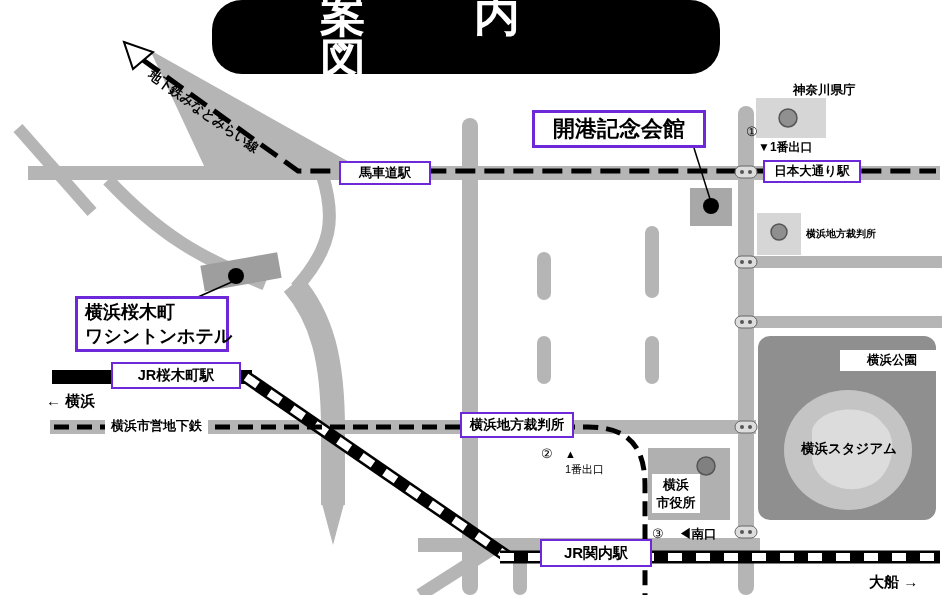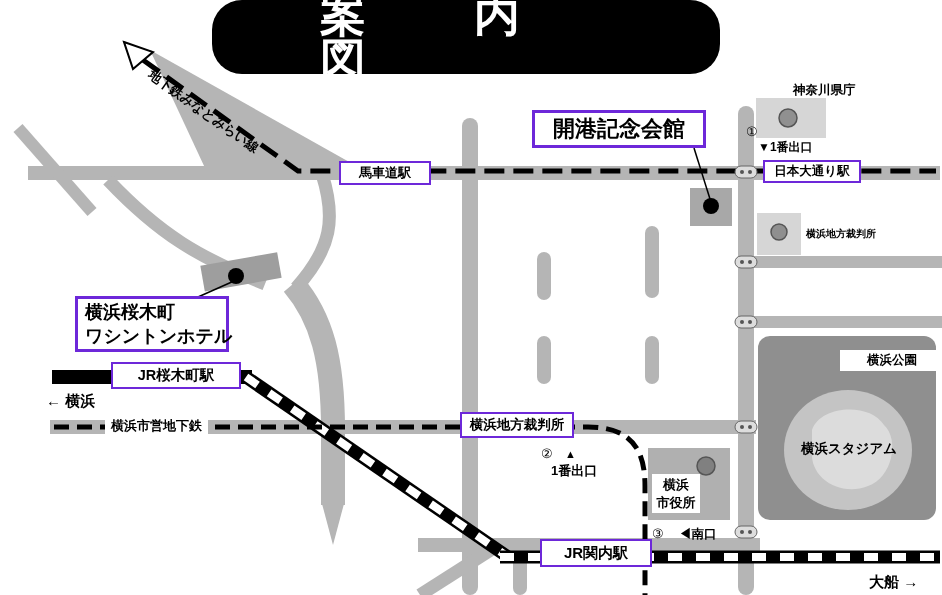--- a/index.html
+++ b/index.html
@@ -165,21 +165,21 @@
 
   <div class="lbl white-bg" style="left:105px;top:416px;font-size:13px;">横浜市営地下鉄</div>
 
   <div class="lbl boxed" style="left:460px;top:412px;width:114px;height:26px;font-size:13.5px;">横浜地方裁判所</div>
 
   <div class="lbl" style="left:541px;top:444px;">
     <div>
       <span style="font-size:13px;">②</span>
       <span style="font-size:11px;margin-left:8px;">▲</span>
     </div>
-    <div style="font-size:13px;font-weight:700;margin-left:10px;">1番出口</div>
+    <div style="font-size:11px;font-weight:400;margin-left:24px;">1番出口</div>
   </div>
 
   <div class="lbl two-line" style="left:652px;top:474px;width:48px;background:#fff;font-size:13px;font-weight:bold;text-align:center;line-height:1.35;padding:2px 0;">
     <span>横浜</span>
     <span>市役所</span>
   </div>
 
   <div class="lbl" style="left:840px;top:350px;width:104px;background:#fff;font-size:12.5px;font-weight:bold;text-align:center;padding:2px 0;">横浜公園</div>
 
   <div class="lbl" style="left:789px;top:440px;width:120px;font-size:13.5px;font-weight:bold;text-align:center;">横浜スタジアム</div>

